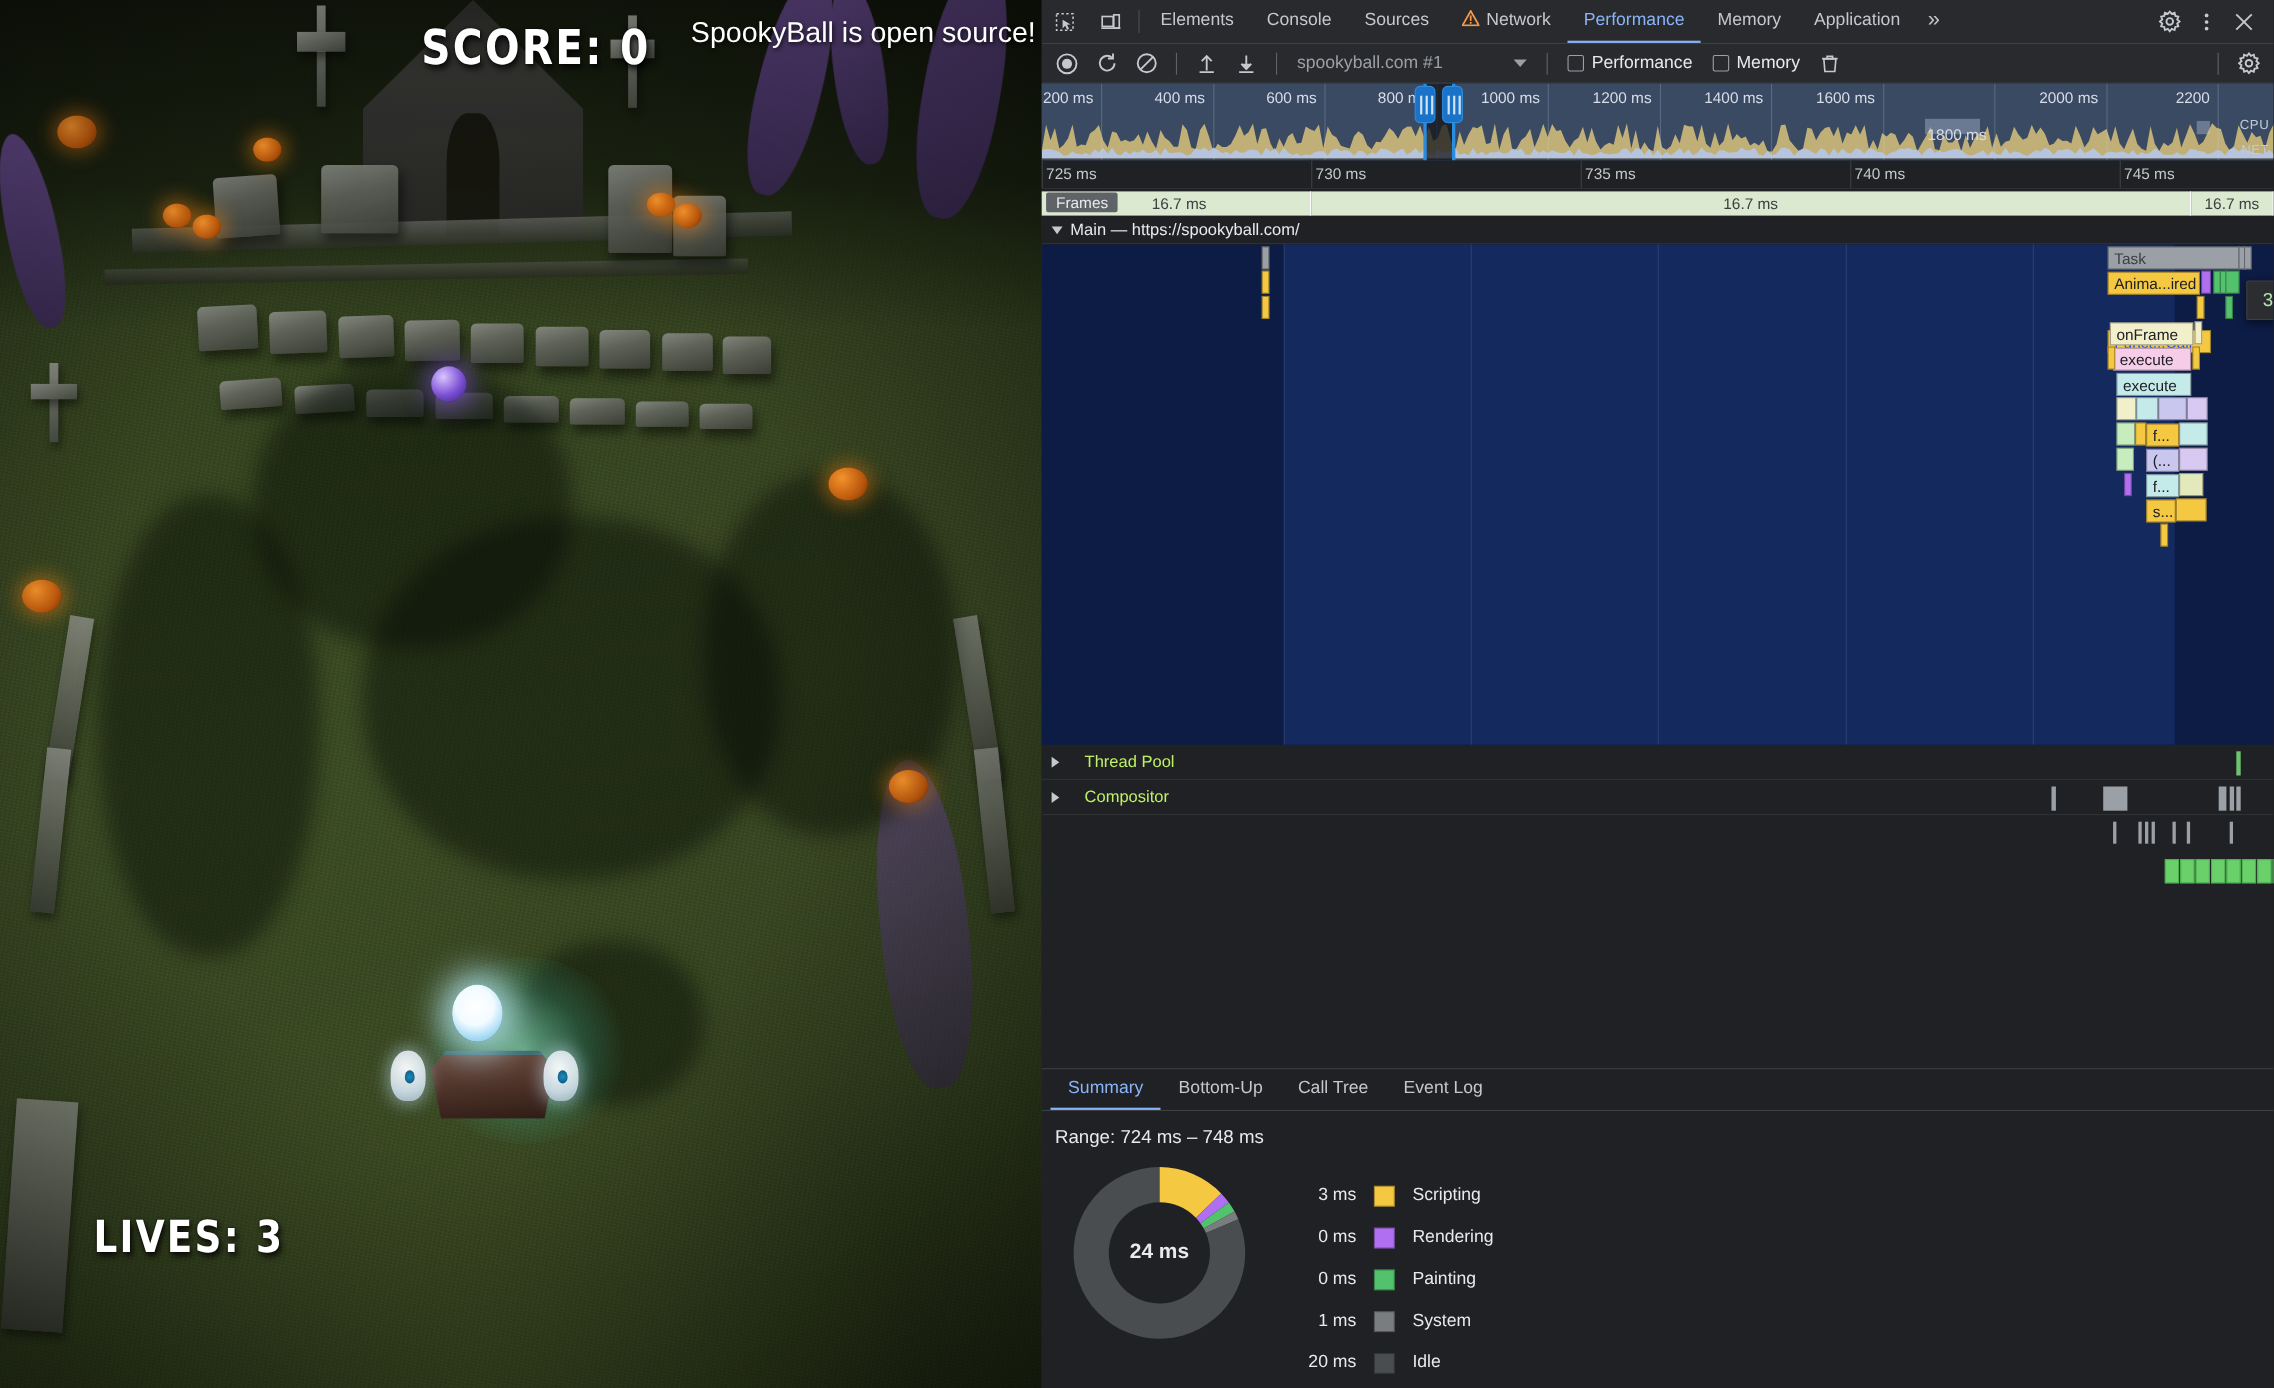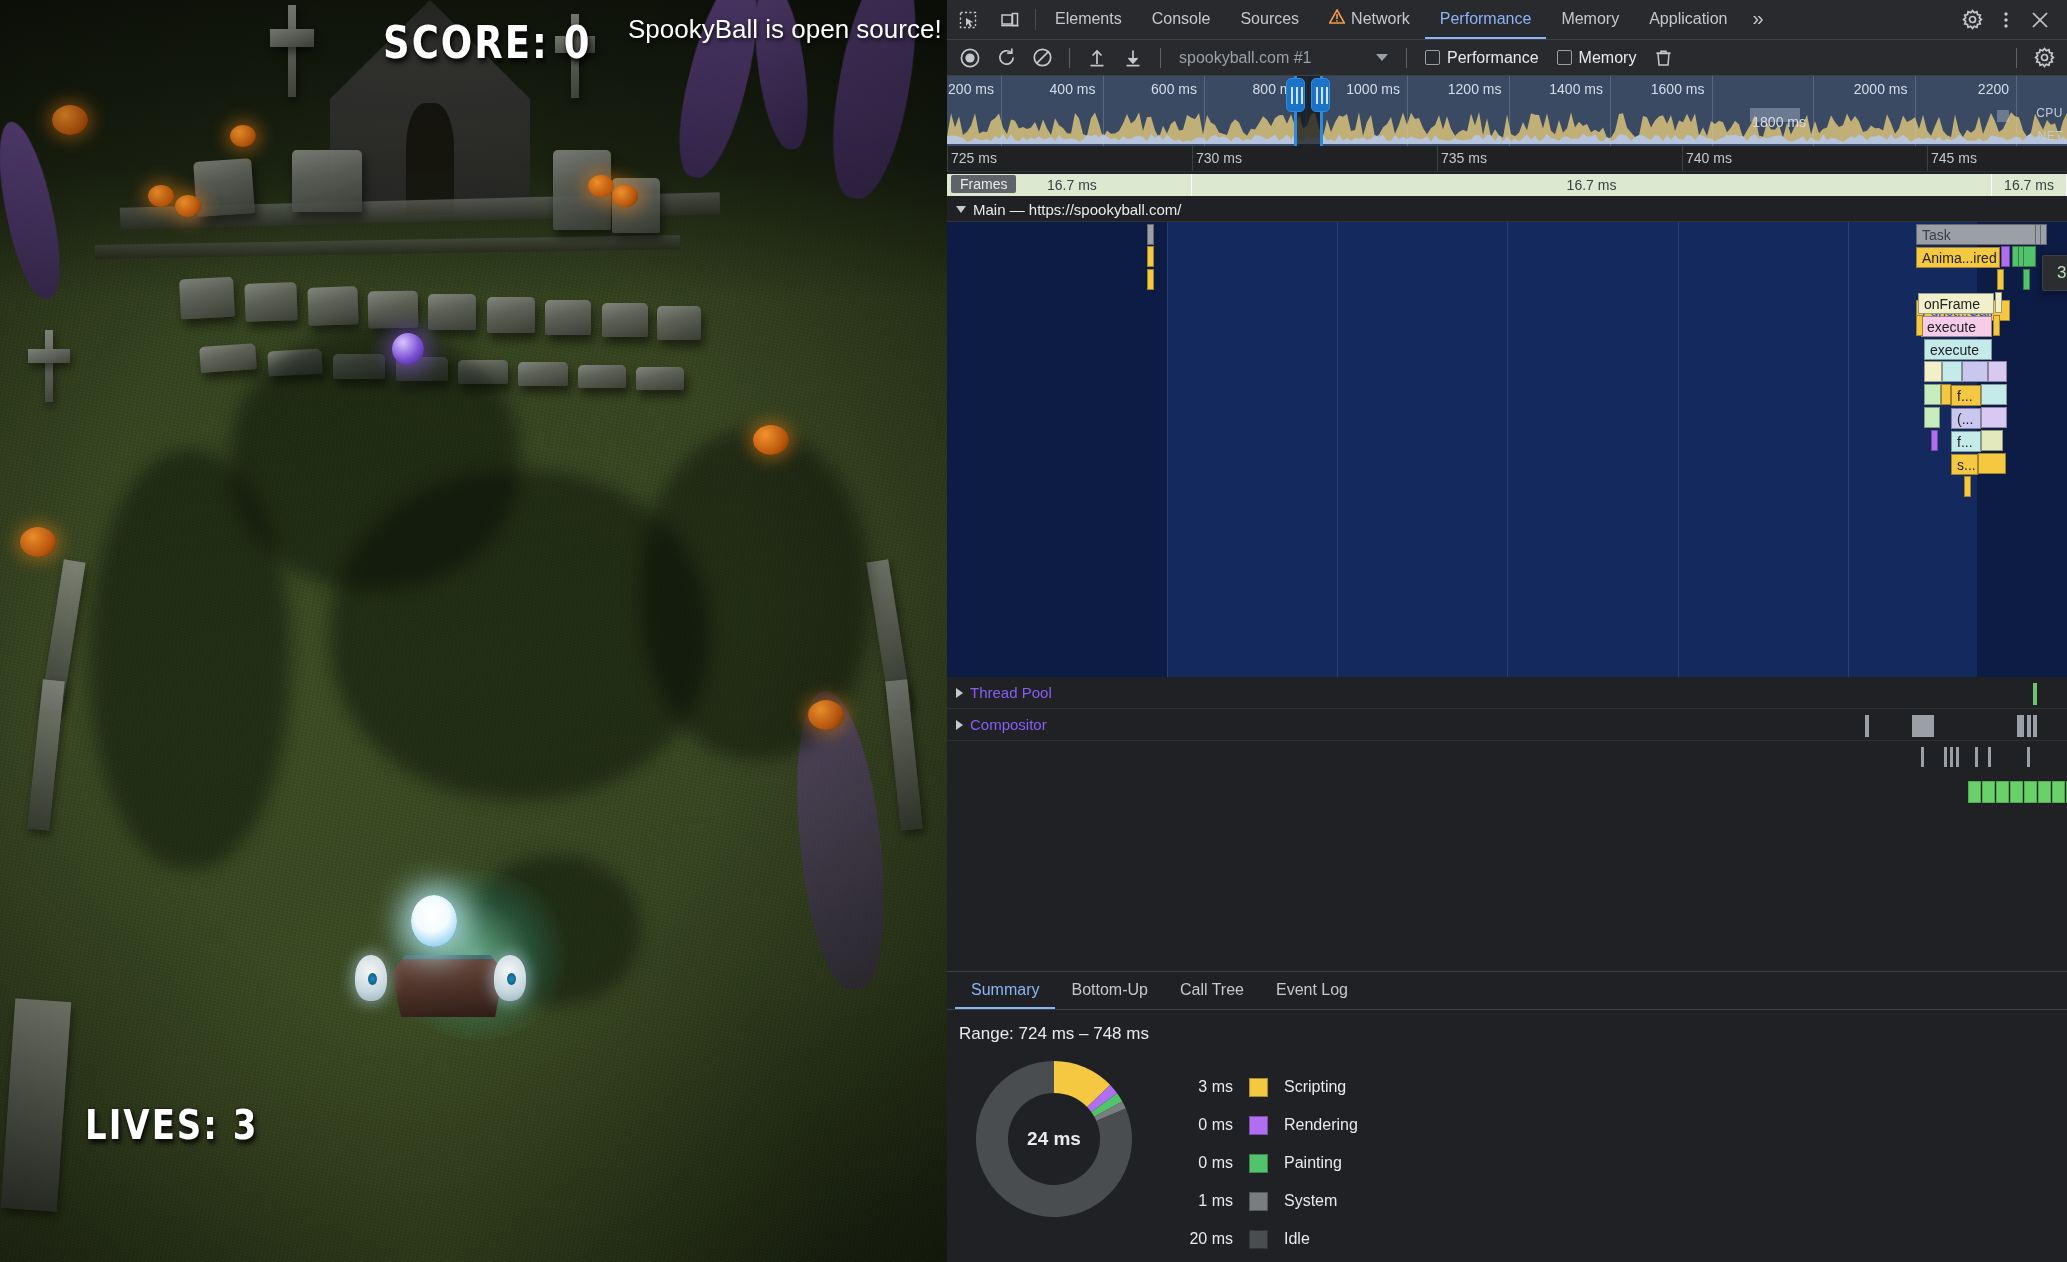--- a/index.html
+++ b/index.html
@@ -214,21 +214,21 @@
     padding-left:5px;overflow:hidden;white-space:nowrap;box-sizing:border-box;
   }
   .tooltip {
     position:absolute;background:#2c2d30;border:1px solid #3c4043;color:#e8eaed;
     font-size:17px;padding:7px 14px;border-radius:2px;white-space:nowrap;z-index:12;
     box-shadow:0 2px 8px rgba(0,0,0,.5);
   }
   .tooltip b { color:#b8e6b0; font-weight:400; }
   .track-row {
     position:absolute;left:0;right:0;height:32px;border-bottom:1px solid #2f3133;
-    display:flex;align-items:center;color:#8b5cf6;font-size:15px;gap:7px;padding-left:9px;
+    display:flex;align-items:center;color:#bef264;font-size:15px;gap:23px;padding-left:9px;
   }
   .tmark { position:absolute;background:#9aa0a6; }
   .tmark.green { background:#6ec46e; }
   .gpu-blk { position:absolute;background:#69d06a;border:1px solid #4fae52;height:22px;
     color:#202124;font-size:14px;display:flex;align-items:center;justify-content:center;}
 
   
   .bottom { flex:none; background:#202124; border-top:1px solid #3c4043; }
   .btabs { display:flex;height:38px;border-bottom:1px solid #3c4043;padding-left:8px;align-items:stretch; }
   .btab { display:flex;align-items:center;padding:0 16px;font-size:16px;color:#c5c8cd;cursor:pointer;border-bottom:2px solid transparent; }

